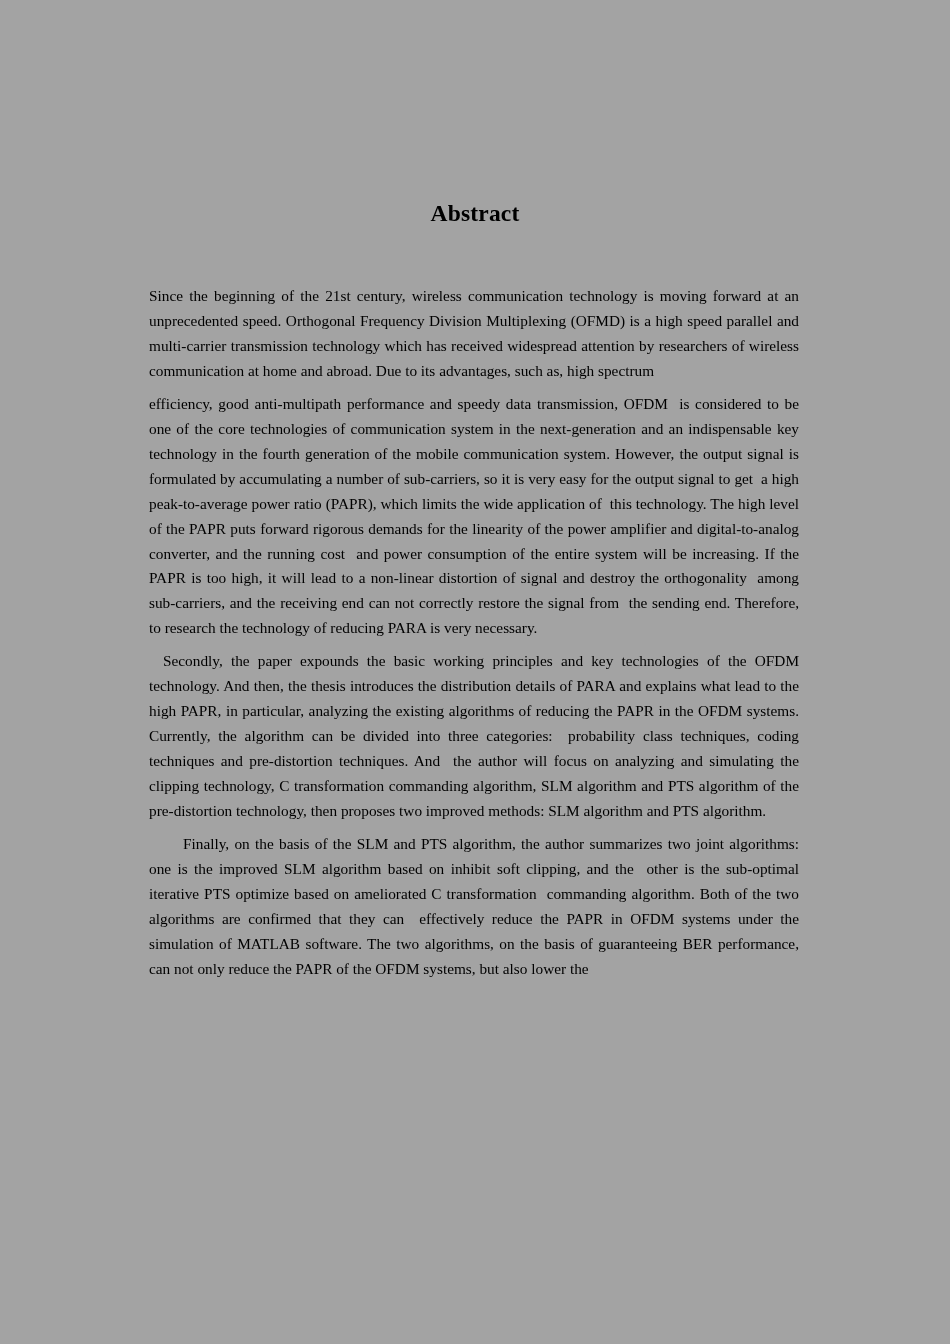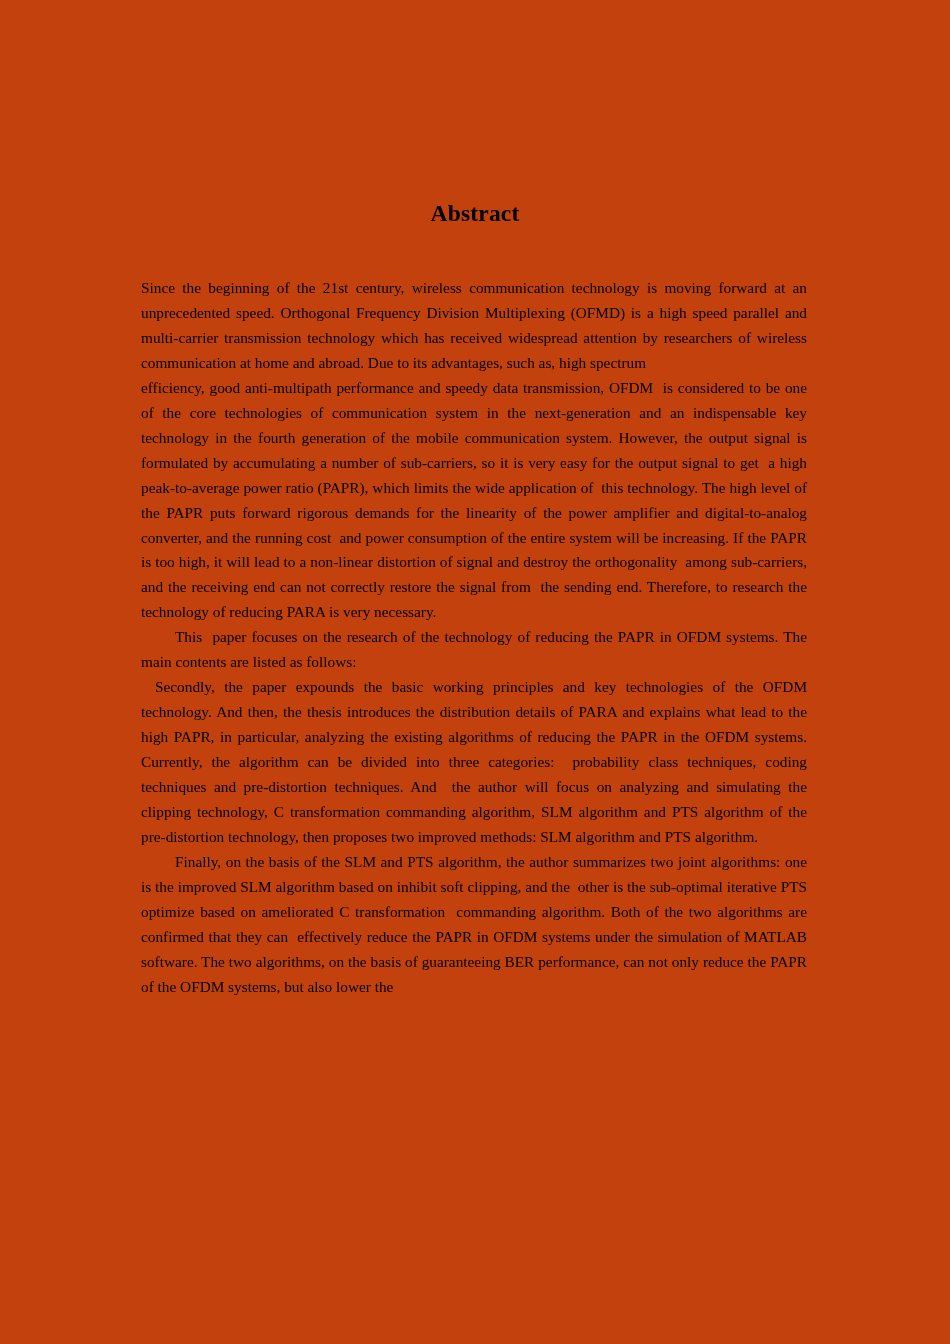--- a/index.html
+++ b/index.html
@@ -16,21 +16,21 @@
     color: #000000;
     -webkit-font-smoothing: antialiased;
   }
 
   #page {
     position: absolute;
     left: 0;
     top: 0;
     width: 950px;
     height: 1344px;
-    background: #c2410c;
+    background: #a3a3a3;
   }
 
   #page-title {
     position: absolute;
     left: 0;
     top: 182px;
     width: 950px;
     text-align: center;
     font-weight: bold;
     font-size: 23.5px;
@@ -45,21 +45,21 @@
     top: 276px;
     width: 666px;
     font-size: 15.3px;
     line-height: 24.96px;
     text-align: justify;
     text-justify: inter-word;
     font-family: "Liberation Serif", "DejaVu Serif", serif;
   }
 
   #abstract-body p {
-    margin: 0;
+    margin: 8px;
     padding: 0;
     text-align: justify;
   }
 
   
   #abstract-body p.blk {
     text-align: justify;
   }
   #abstract-body p.blk:after {
     content: "";
@@ -83,21 +83,20 @@
 <div id="page">
 
   <h1 id="page-title">Abstract</h1>
 
   <div id="abstract-body">
 
     <p class="blk ind-none nbsp2 ragged">Since the beginning of the 21st century, wireless communication technology is moving forward at an unprecedented speed. Orthogonal Frequency Division Multiplexing (OFMD) is a high speed parallel and multi-carrier transmission technology which has received widespread attention by researchers of wireless communication at home and abroad. Due to its advantages, such as, high spectrum</p>
 
     <p class="blk ind-none nbsp2 ragged">efficiency, good anti-multipath performance and speedy data transmission, OFDM  is considered to be one of the core technologies of communication system in the next-generation and an indispensable key technology in the fourth generation of the mobile communication system. However, the output signal is formulated by accumulating a number of sub-carriers, so it is very easy for the output signal to get  a high peak-to-average power ratio (PAPR), which limits the wide application of  this technology. The high level of the PAPR puts forward rigorous demands for the linearity of the power amplifier and digital-to-analog converter, and the running cost  and power consumption of the entire system will be increasing. If the PAPR is too high, it will lead to a non-linear distortion of signal and destroy the orthogonality  among sub-carriers, and the receiving end can not correctly restore the signal from  the sending end. Therefore, to research the technology of reducing PARA is very necessary.</p>
 
-    <p class="blk ind-lg nbsp2 ragged">This  paper focuses on the research of the technology of reducing the PAPR in OFDM systems. The main contents are listed as follows:</p>
 
 
     <p class="blk ind-sm nbsp2 ragged">Secondly, the paper expounds the basic working principles and key technologies of the OFDM  technology. And then, the thesis introduces the distribution details of PARA and explains what lead to the  high PAPR, in particular, analyzing the existing algorithms of reducing the PAPR in the OFDM systems. Currently, the algorithm can be divided into three categories:  probability class techniques, coding techniques and pre-distortion techniques. And  the author will focus on analyzing and simulating the clipping technology, C transformation commanding algorithm, SLM algorithm and PTS algorithm of the pre-distortion technology, then proposes two improved methods: SLM algorithm and PTS algorithm.</p>
 
     <p class="blk ind-lg nbsp2 ragged">Finally, on the basis of the SLM and PTS algorithm, the author summarizes two joint algorithms: one is the improved SLM algorithm based on inhibit soft clipping, and the  other is the sub-optimal iterative PTS optimize based on ameliorated C transformation  commanding algorithm. Both of the two algorithms are confirmed that they can  effectively reduce the PAPR in OFDM systems under the simulation of MATLAB software. The two algorithms, on the basis of guaranteeing BER performance, can not only reduce the PAPR of the OFDM systems, but also lower the</p>
 
   </div>
 </div>
 
 </body></html>

